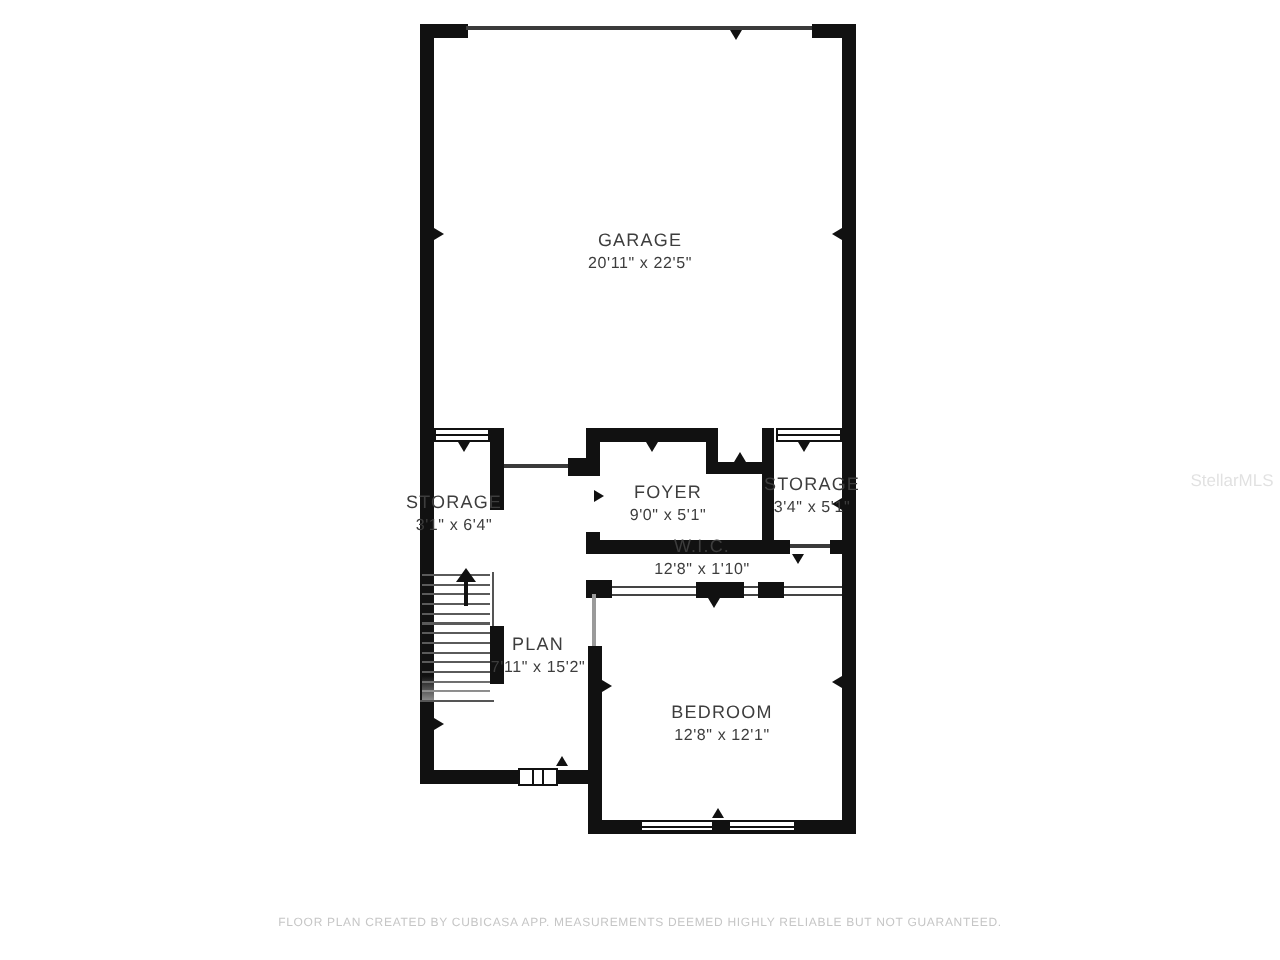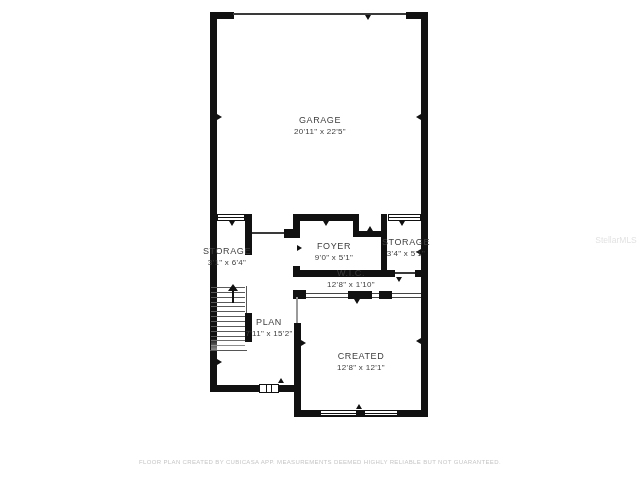--- a/index.html
+++ b/index.html
@@ -124,20 +124,20 @@
   </div>
   <div class="room-label" style="left:351px;top:279px">
     <div class="room-name">W.I.C.</div>
     <div class="room-dims">12'8" x 1'10"</div>
   </div>
   <div class="room-label" style="left:269px;top:328px">
     <div class="room-name">PLAN</div>
     <div class="room-dims">7'11" x 15'2"</div>
   </div>
   <div class="room-label" style="left:361px;top:362px">
-    <div class="room-name">CREATED</div>
+    <div class="room-name">BEDROOM</div>
     <div class="room-dims">12'8" x 12'1"</div>
   </div>
 
   <div class="watermark">StellarMLS</div>
   <div class="disclaimer">FLOOR PLAN CREATED BY CUBICASA APP. MEASUREMENTS DEEMED HIGHLY RELIABLE BUT NOT GUARANTEED.</div>
 
 </div>
 
 </body></html>

